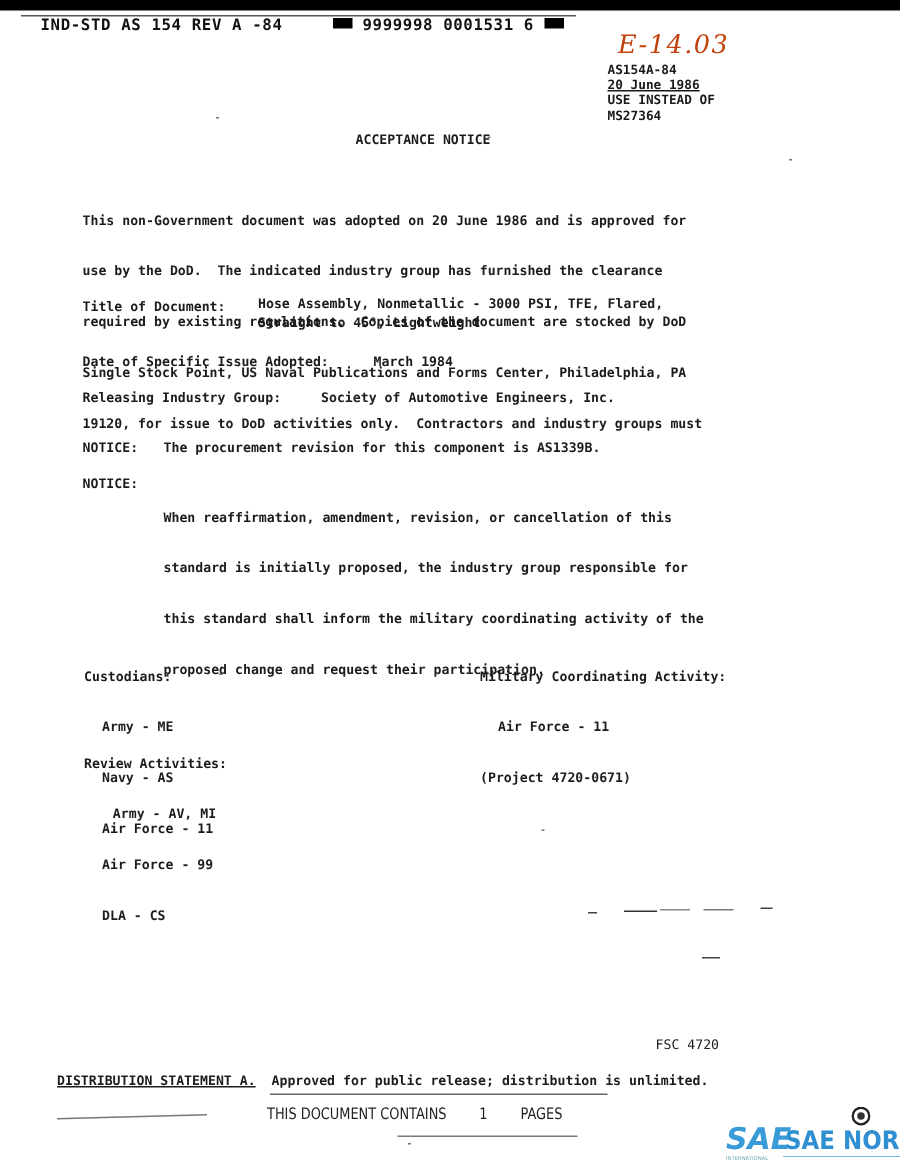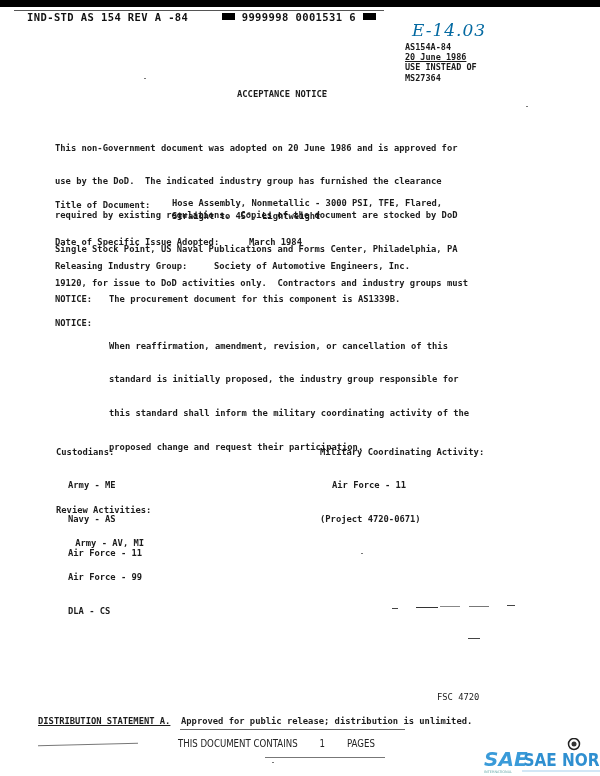--- a/index.html
+++ b/index.html
@@ -11,21 +11,21 @@
     .abs { position: absolute; }
     .topbar { left: 0; top: 0; width: 600px; height: 7px; background: #000; }
     .topline { left: 14px; top: 10px; width: 370px; height: 1px; background: #555; }
     .header-line {
       left: 15px; top: 11px; font-size: 10.5px; letter-spacing: 0.4px; white-space: pre;
       font-family: "DejaVu Sans Mono", monospace; font-weight: bold; color: #111; margin-left: 12px;
     }
     .blk { display: inline-block; width: 13px; height: 7px; background: #000; vertical-align: 1px; }
     .hw {
       left: 412px; top: 20px; font-family: "DejaVu Serif", serif; font-style: italic;
-      font-size: 17px; color: #0369a1; letter-spacing: 1px;
+      font-size: 17px; color: #c2410c; letter-spacing: 1px;
     }
     .rblock { left: 405px; top: 42px; font-size: 8.5px; line-height: 10.2px; font-weight: bold; }
     .rblock .u { text-decoration: underline; }
     .doc { font-size: 8.8px; line-height: 11.3px; font-weight: bold; color: #1c1c1c; white-space: pre; }
     .title { left: 237px; top: 89px; }
     .sig-dist { text-decoration: underline; }
     .para { left: 55px; }
     .hr { height: 1px; background: #444; }
     .contains {
       left: 178px; top: 737px; font-family: "DejaVu Sans", sans-serif; font-size: 10.5px;
@@ -65,21 +65,21 @@
 <div class="abs doc" style="left:172px; top:198px;">Hose Assembly, Nonmetallic - 3000 PSI, TFE, Flared,</div>
 <div class="abs doc" style="left:172px; top:211px;">Straight to 45°, Lightweight</div>
 
 <div class="abs doc" style="left:55px; top:237px;">Date of Specific Issue Adopted:</div>
 <div class="abs doc" style="left:249px; top:237px;">March 1984</div>
 
 <div class="abs doc" style="left:55px; top:261px;">Releasing Industry Group:</div>
 <div class="abs doc" style="left:214px; top:261px;">Society of Automotive Engineers, Inc.</div>
 
 <div class="abs doc" style="left:55px; top:294px;">NOTICE:</div>
-<div class="abs doc" style="left:109px; top:294px;">The procurement document for this component is AS1339B.</div>
+<div class="abs doc" style="left:109px; top:294px;">The procurement revision for this component is AS1339B.</div>
 
 <div class="abs doc" style="left:55px; top:318px;">NOTICE:</div>
 <div class="abs doc" style="left:109px; top:318px;">
   <div>When reaffirmation, amendment, revision, or cancellation of this</div>
   <div>standard is initially proposed, the industry group responsible for</div>
   <div>this standard shall inform the military coordinating activity of the</div>
   <div>proposed change and request their participation.</div>
 </div>
 
 <div class="abs doc" style="left:56px; top:424px;">

